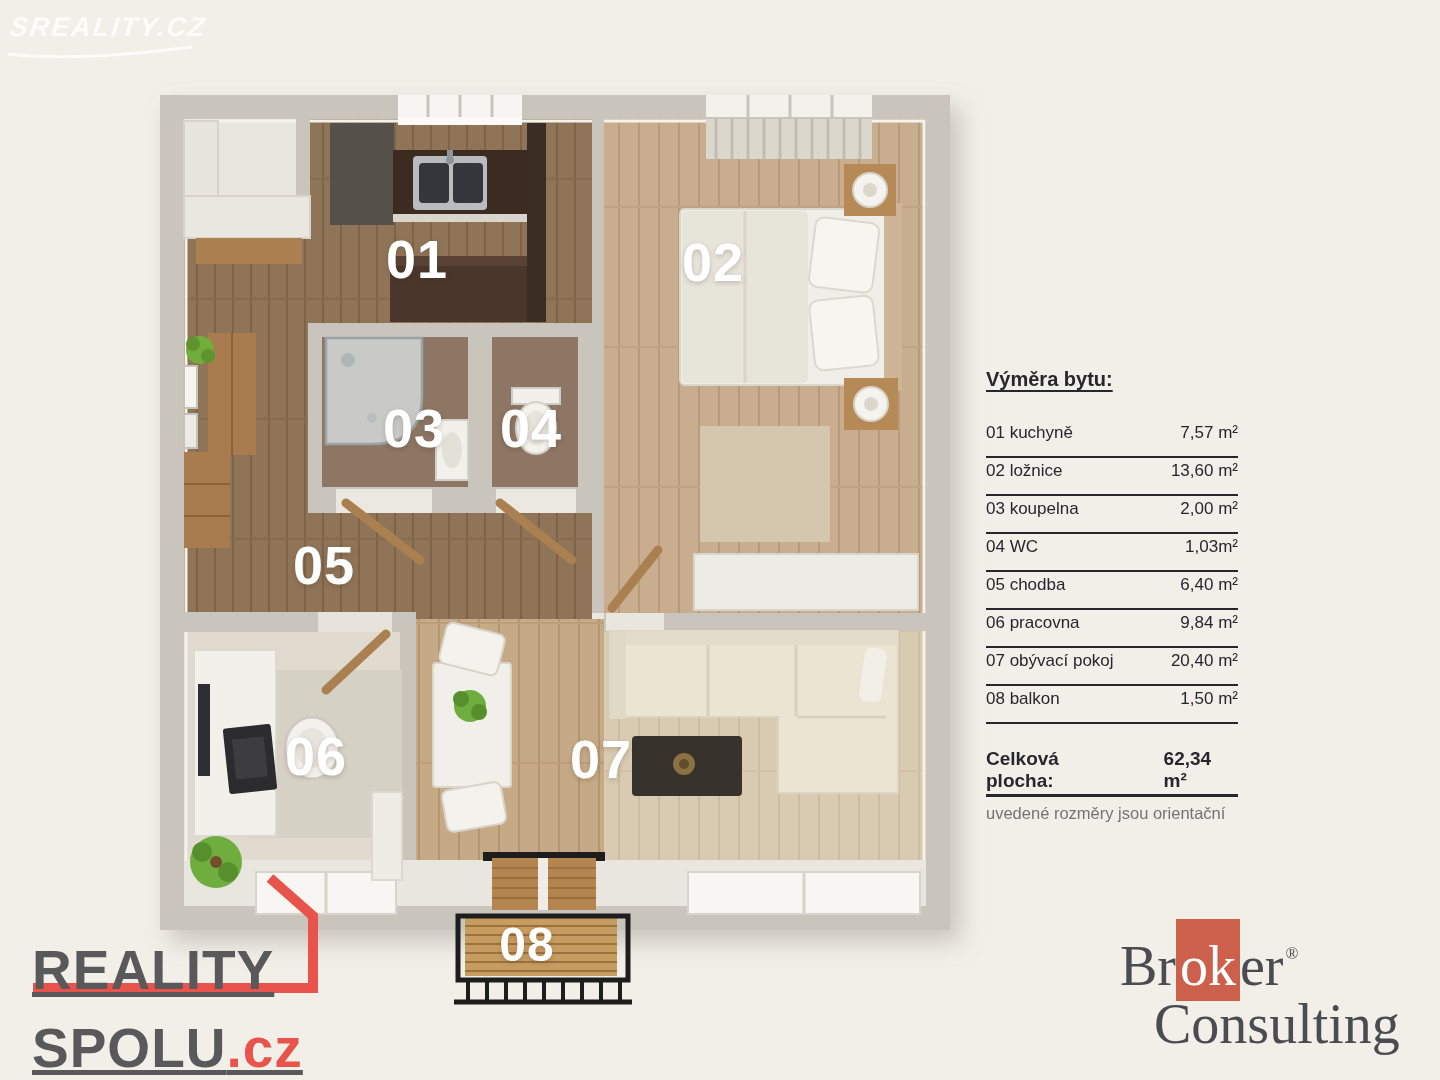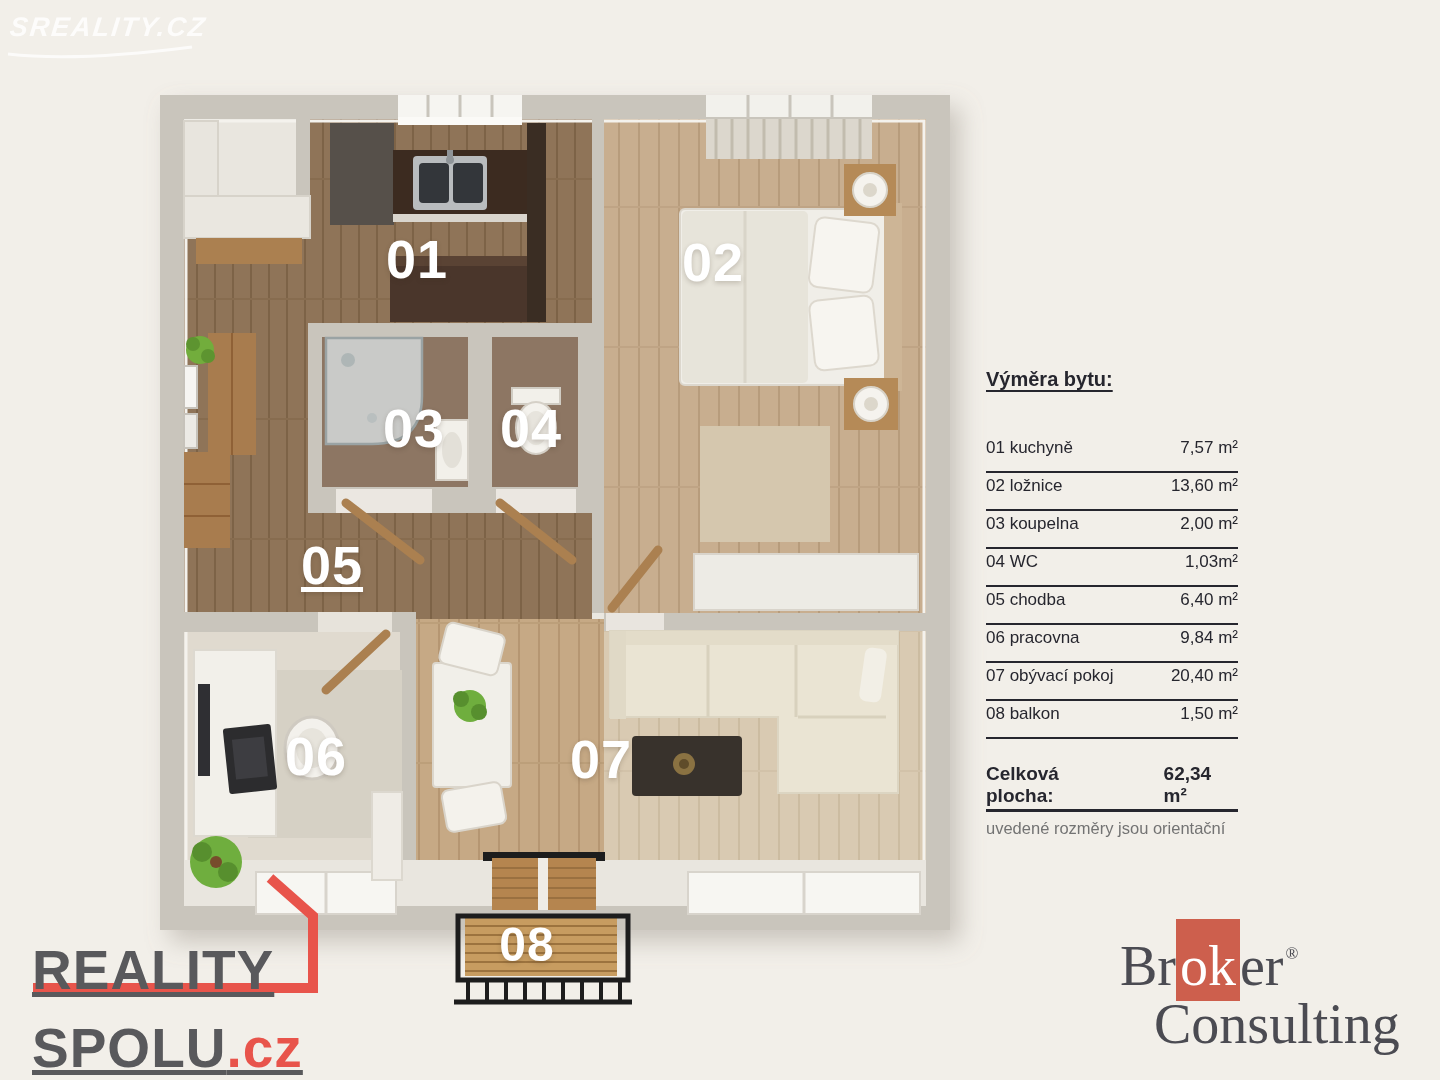--- a/index.html
+++ b/index.html
@@ -18,21 +18,21 @@
 
   
   .watermark { position:absolute; left:10px; top:12px; z-index:4;
     font-weight:700; font-style:italic; font-size:27px; letter-spacing:2px;
     color:rgba(255,255,255,.82); text-transform:uppercase; transform:skewX(-6deg); }
   .watermark-swoosh { position:absolute; left:6px; top:44px; z-index:4; }
 
   
   .legend { position:absolute; left:986px; top:368px; width:252px; z-index:3; color:#26262e; }
   .legend-title { font-size:20px; font-weight:700; text-decoration:underline;
-    text-decoration-thickness:2px; text-underline-offset:4px; margin-bottom:47px; }
+    text-decoration-thickness:2px; text-underline-offset:4px; margin-bottom:32px; }
   .legend-row { display:flex; justify-content:space-between; font-size:17px; line-height:19px;
     border-bottom:2px solid #26262e; padding-bottom:14px; margin-bottom:3px; }
   .legend-total { display:flex; justify-content:space-between; font-size:19px; font-weight:700;
     border-bottom:3px solid #26262e; padding-bottom:2px; margin-top:24px;gap:35px; }
   .legend-note { font-size:16.5px; margin-top:7px; color:#737373; }
 
   
   .rs-logo { position:absolute; left:32px; top:942px; z-index:3; font-weight:700; color:#59595c;text-decoration:underline; }
   .rs-line1, .rs-line2 { font-size:55px; line-height:56px; letter-spacing:1px; white-space:nowrap; }
   .rs-line2 { margin-top:22px; }
@@ -284,21 +284,21 @@
         </g>
         <line x1="454" y1="1002" x2="632" y2="1002" stroke="#1d1d1d" stroke-width="5"></line>
       </g>
     </g>
   </svg>
 
   <div class="room-label" style="left:417px; top:259px;">01</div>
   <div class="room-label" style="left:713px; top:262px;">02</div>
   <div class="room-label" style="left:414px; top:428px;">03</div>
   <div class="room-label" style="left:531px; top:428px;">04</div>
-  <div class="room-label" style="left:332px; top:565px;text-decoration:underline;">05</div>
+  <div class="room-label" style="left:324px; top:565px;">05</div>
   <div class="room-label" style="left:316px; top:756px;">06</div>
   <div class="room-label" style="left:601px; top:759px;">07</div>
   <div class="room-label small" style="left:527px; top:944px;">08</div>
 
   <div class="watermark">Sreality.cz</div>
   <svg class="watermark-swoosh" width="190" height="16">
     <path d="M2,10 Q70,18 186,3" stroke="rgba(255,255,255,0.75)" stroke-width="3" fill="none"></path>
   </svg>
 
   <div class="legend">

